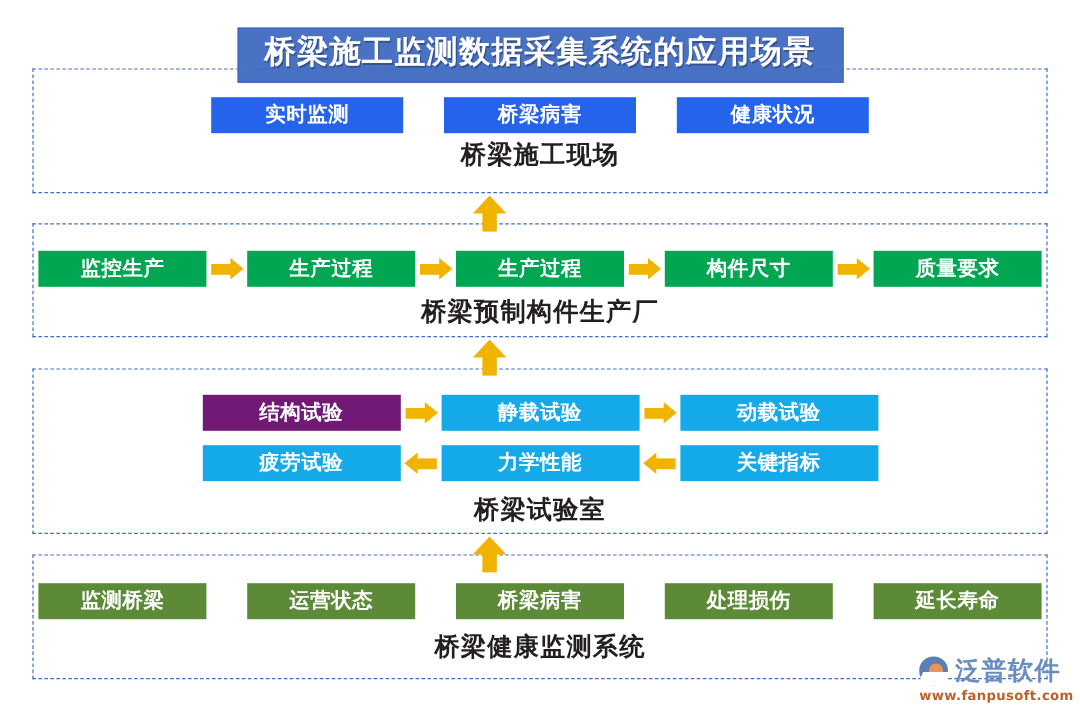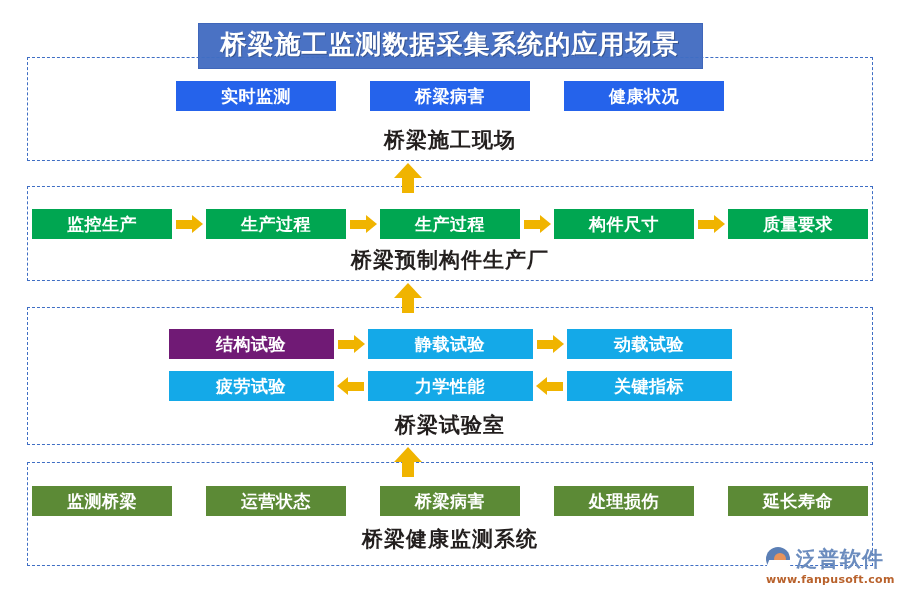--- a/index.html
+++ b/index.html
@@ -79,21 +79,21 @@
     letter-spacing: 1px;
     width: 100%;
   }
 
   
   #section-1 .row { padding-top: 23px; }
   #section-1 .box {
     background: #2563eb;
     width: 160px;
   }
-  #section-1 .sect-label { margin-top: 15px; }
+  #section-1 .sect-label { margin-top: 4px; }
 
   
   #section-2 .row { padding-top: 22px; }
   #section-2 .box {
     background: #00a651;
     width: 140px;
   }
   #section-2 .sect-label { margin-top: 7px; }
 
   

